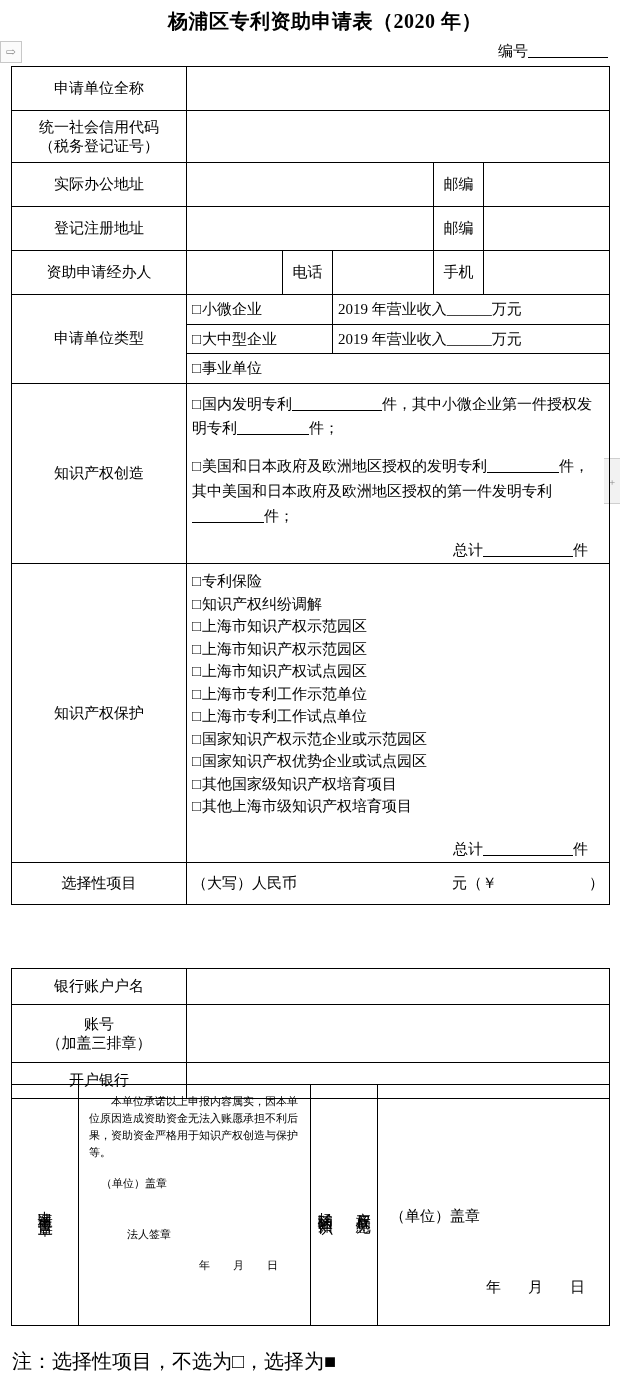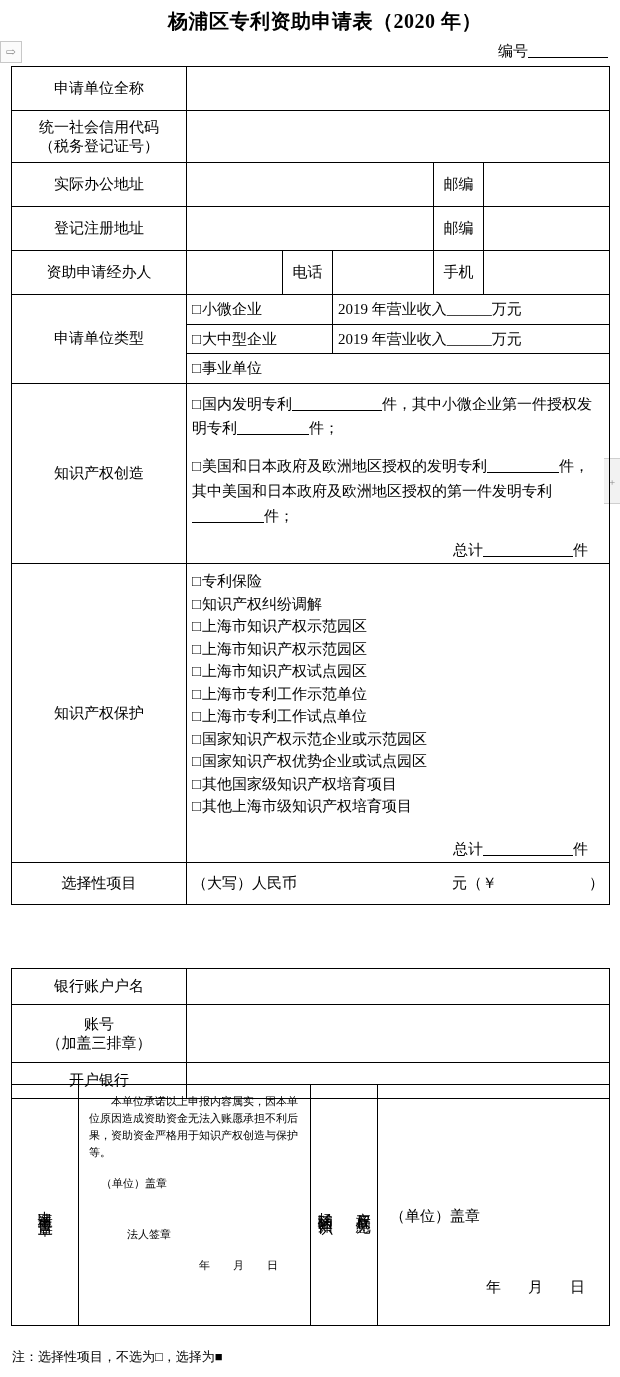--- a/index.html
+++ b/index.html
@@ -171,21 +171,21 @@
     position: relative;
   }
   .opin-stamp { padding-top: 112px; padding-left: 4px; }
   .opin-ymd { padding-top: 48px; text-align: right; padding-right: 10px; letter-spacing: 6px; }
 
   
   .footnote {
     position: absolute;
     left: 12px;
     top: 1348px;
-    font-size: 13px;
+    font-size: 20px;
   }
 </style>
 </head>
 <body>
 
 <div class="doc-title">杨浦区专利资助申请表（2020 年）</div>
 
 <div class="tl-artifact">⇨</div>
 
 <div class="r-artifact">+</div>

